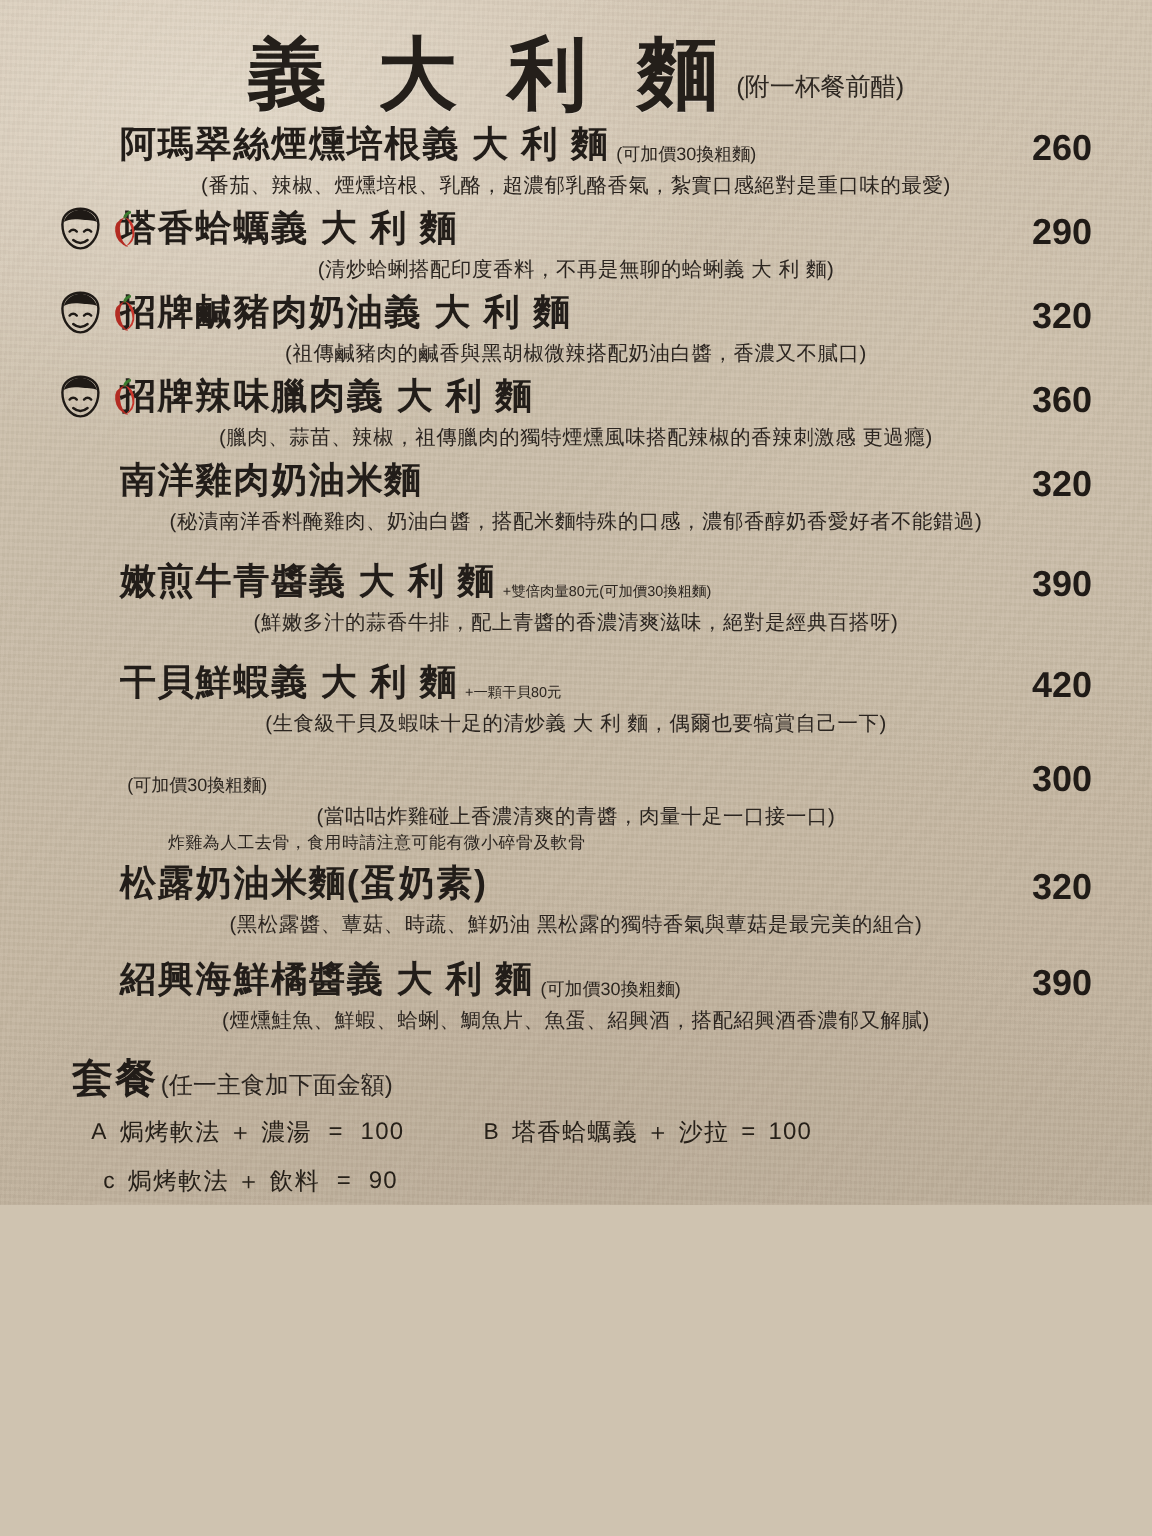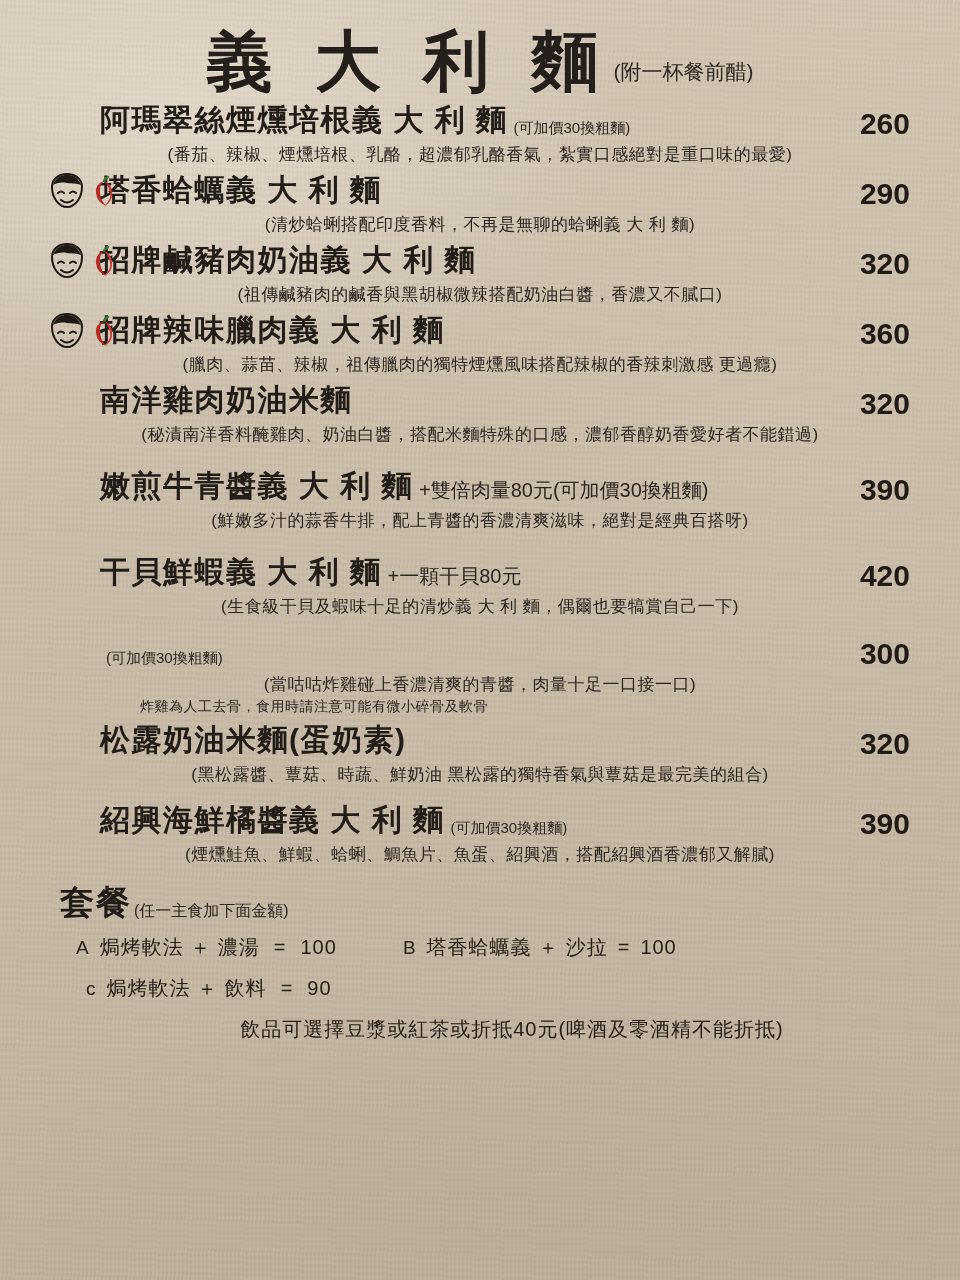--- a/index.html
+++ b/index.html
@@ -10,21 +10,21 @@
     width: 960px;
     height: 1280px;
     overflow: hidden;
     font-family: "Liberation Sans", sans-serif;
     background: #cfc3b0;
   }
   
   #menu-page {
     position: relative;
     width: 960px;
-    height: 1280px;
+    height: 1004px;
     background-color: #cdc0ad;
     background-image:
       radial-gradient(ellipse 600px 400px at 20% 10%, rgba(255,250,240,0.35), rgba(255,250,240,0) 70%),
       radial-gradient(ellipse 500px 500px at 85% 30%, rgba(210,196,176,0.45), rgba(210,196,176,0) 70%),
       radial-gradient(ellipse 700px 300px at 50% 95%, rgba(185,170,150,0.5), rgba(185,170,150,0) 75%),
       radial-gradient(ellipse 300px 200px at 8% 60%, rgba(200,186,166,0.5), rgba(200,186,166,0) 70%),
       radial-gradient(ellipse 350px 250px at 95% 75%, rgba(196,181,160,0.5), rgba(196,181,160,0) 70%),
       linear-gradient(170deg, #d6c9b6 0%, #cabda9 40%, #c5b7a2 70%, #bcae99 100%);
     color: #2b2520;
     box-sizing: border-box;
@@ -101,21 +101,21 @@
     font-weight: 400;
     letter-spacing: 0;
     margin-left: 6px;
     color: #2c2620;
     white-space: nowrap;
     position: relative;
     top: -3px;
     margin-top: 16px;
   }
   .sub-note.mid {
-    font-size: 20px;
+    font-size: 12px;
   }
   .spacer { flex: 1 1 auto; }
   .price {
     font-size: 30px;
     font-weight: 700;
     color: #201b17;
     margin-right: 28px;
     white-space: nowrap;
   }
   .desc {
@@ -162,21 +162,21 @@
     align-items: flex-end;
     padding-left: 14px;
   }
   .set-title {
     font-size: 34px;
     font-weight: 700;
     letter-spacing: 2px;
     color: #211c18;
   }
   .set-title-note {
-    font-size: 16px;
+    font-size: 20px;
     margin-left: 2px;
     margin-bottom: 4px;
     color: #2b2520;
   }
   .set-rows {
     margin-top: 8px;
     padding-left: 30px;
     font-size: 20px;
     letter-spacing: 1px;
     color: #262019;
@@ -408,16 +408,15 @@
       <div class="set-row" style="padding-left:10px;">
         <div class="set-opt">
           <span class="set-key">c</span>
           <span class="nowrap">焗烤軟法 ＋ 飲料</span>
           <span style="margin:0 14px;">=</span>
           <span>90</span>
         </div>
       </div>
     </div>
 
-    <div class="set-foot">飲品可選擇豆漿或紅茶或折抵40元(啤酒及零酒精不能折抵)</div>
   </div>
 
 </div>
 
 </body></html>

